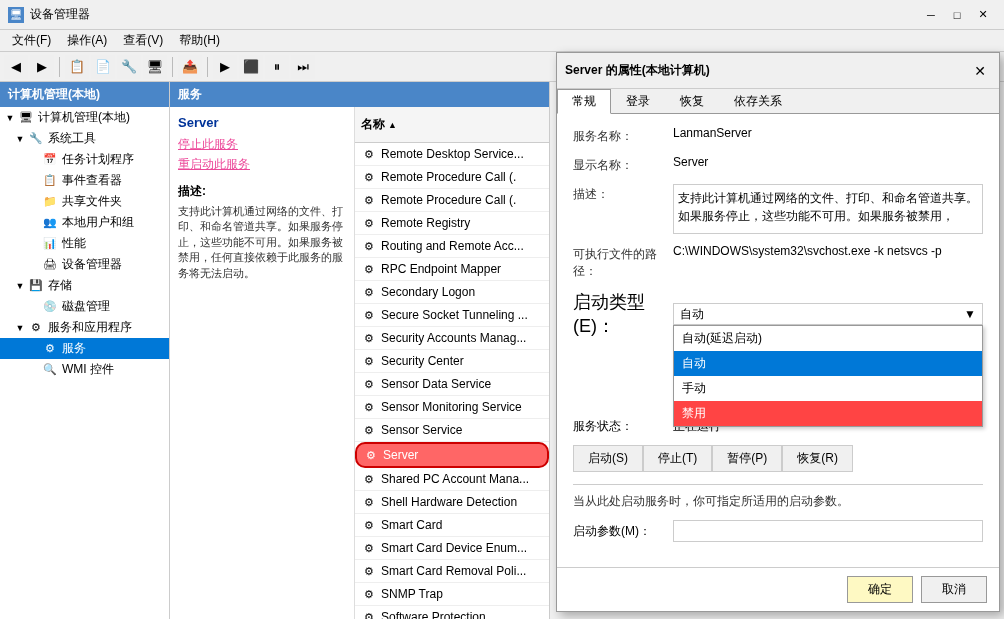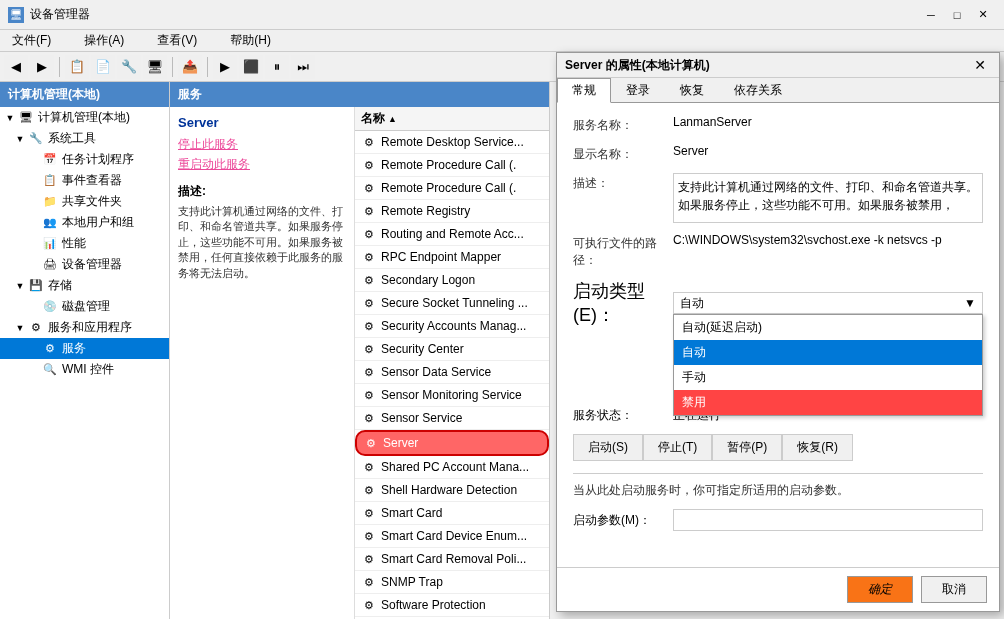--- a/index.html
+++ b/index.html
@@ -56,21 +56,20 @@
     }
 
     
     .menu-bar {
       background: #f0f0f0;
       height: 22px;
       display: flex;
       align-items: center;
       padding: 0 4px;
       border-bottom: 1px solid #ccc;
-      gap: 17px;
     }
     .menu-item {
       padding: 2px 8px;
       font-size: 12px;
       cursor: pointer;
     }
 
     
     .toolbar {
       background: #f0f0f0;
@@ -206,21 +205,21 @@
     }
 
     
     .service-list {
       flex: 1;
       overflow-y: auto;
     }
     .service-list-header {
       display: flex;
       align-items: center;
-      padding: 3px 6px;
+      padding: 9px 6px;
       border-bottom: 1px solid #ccc;
       background: #f5f5f5;
       font-weight: bold;
       font-size: 12px;
     }
     .service-row {
       display: flex;
       align-items: center;
       padding: 3px 6px;
       border-bottom: 1px solid #eee;
@@ -256,21 +255,21 @@
       height: 560px;
       background: white;
       border: 1px solid #999;
       box-shadow: 4px 4px 10px rgba(0,0,0,0.3);
       z-index: 10;
       display: flex;
       flex-direction: column;
     }
     .dialog-title-bar {
       background: #f0f0f0;
-      height: 25px;
+      height: 36px;
       display: flex;
       align-items: center;
       padding: 12px 8px;
       border-bottom: 1px solid #ccc;
     }
     .dialog-title-text {
       flex: 1;
       font-size: 12px;
       font-weight: bold;
     }
@@ -435,21 +434,21 @@
       gap: 8px;
       border-top: 1px solid #ccc;
     }
     .dialog-btn {
       padding: 4px 20px;
       border: 1px solid #999;
       background: #f0f0f0;
       cursor: pointer;
       font-size: 12px;
     }
-    .dialog-btn.primary { background: #f97316; font-style: italic; }
+    .dialog-btn.primary { background: #fef9c3; }
 
     
     ::-webkit-scrollbar { width: 8px; height: 8px; }
     ::-webkit-scrollbar-track { background: #f0f0f0; }
     ::-webkit-scrollbar-thumb { background: #aaa; }
 
     .divider-line {
       height: 1px;
       background: #ccc;
       margin: 8px 0;

